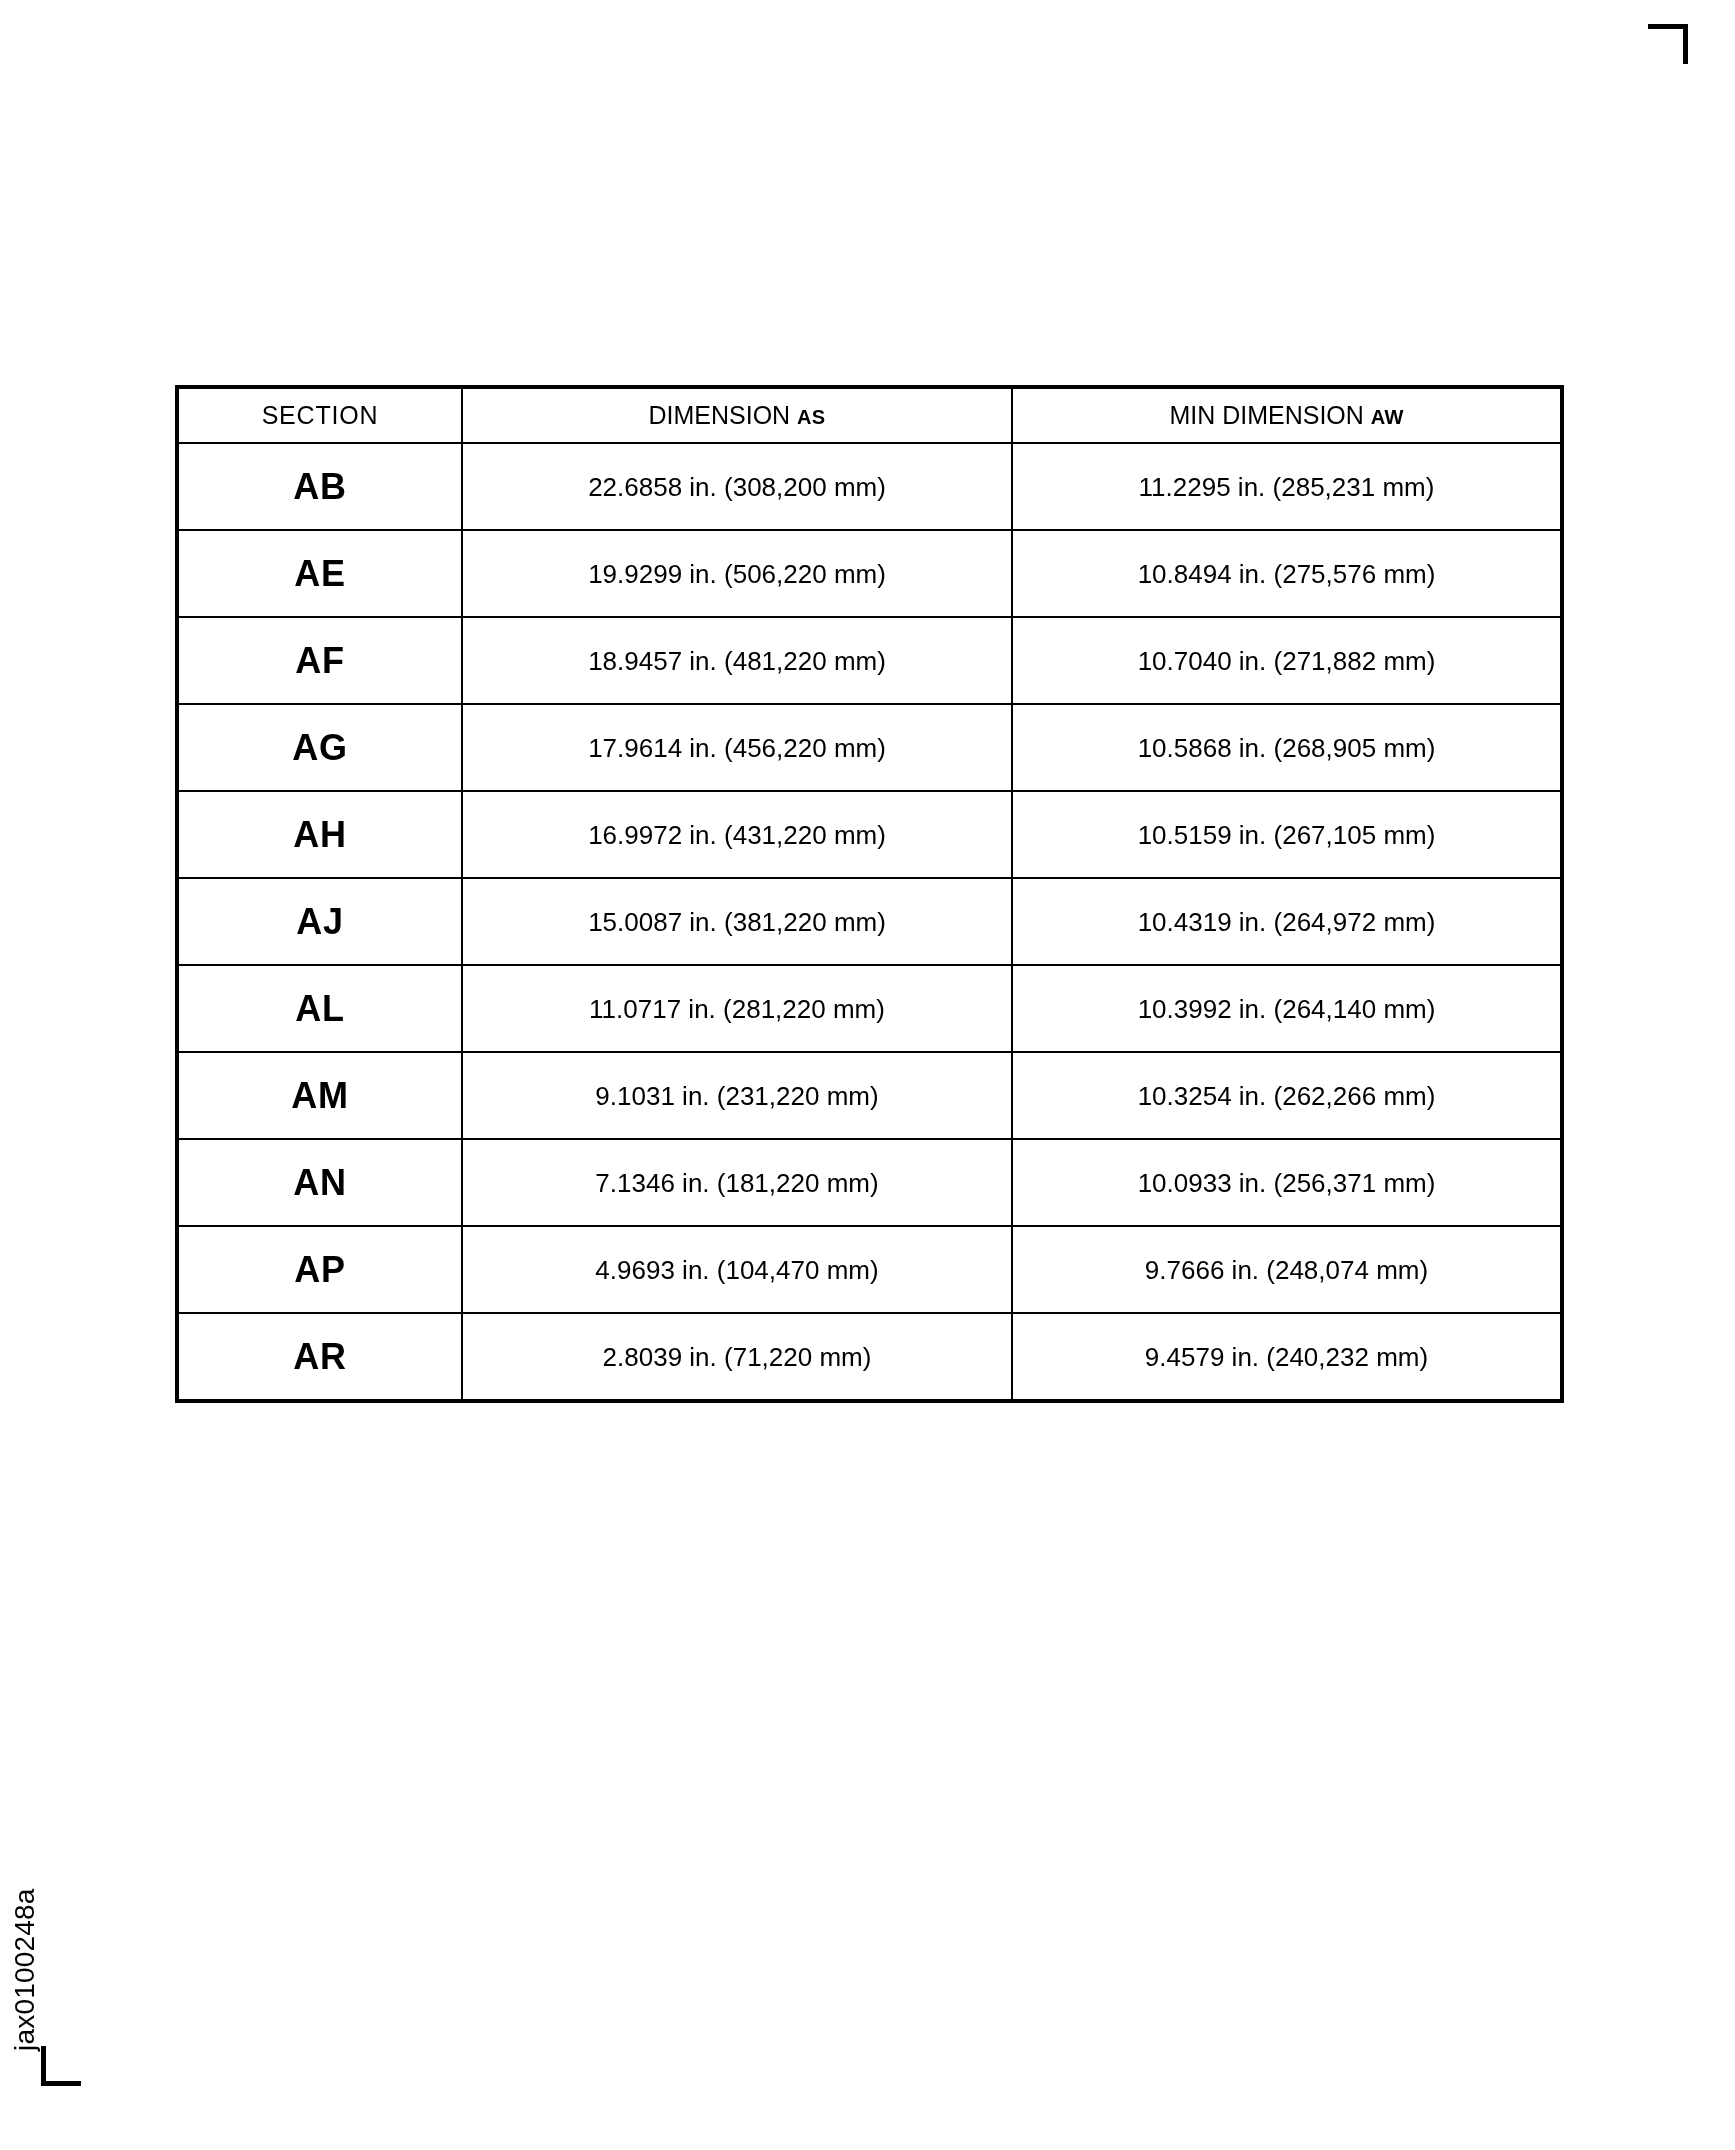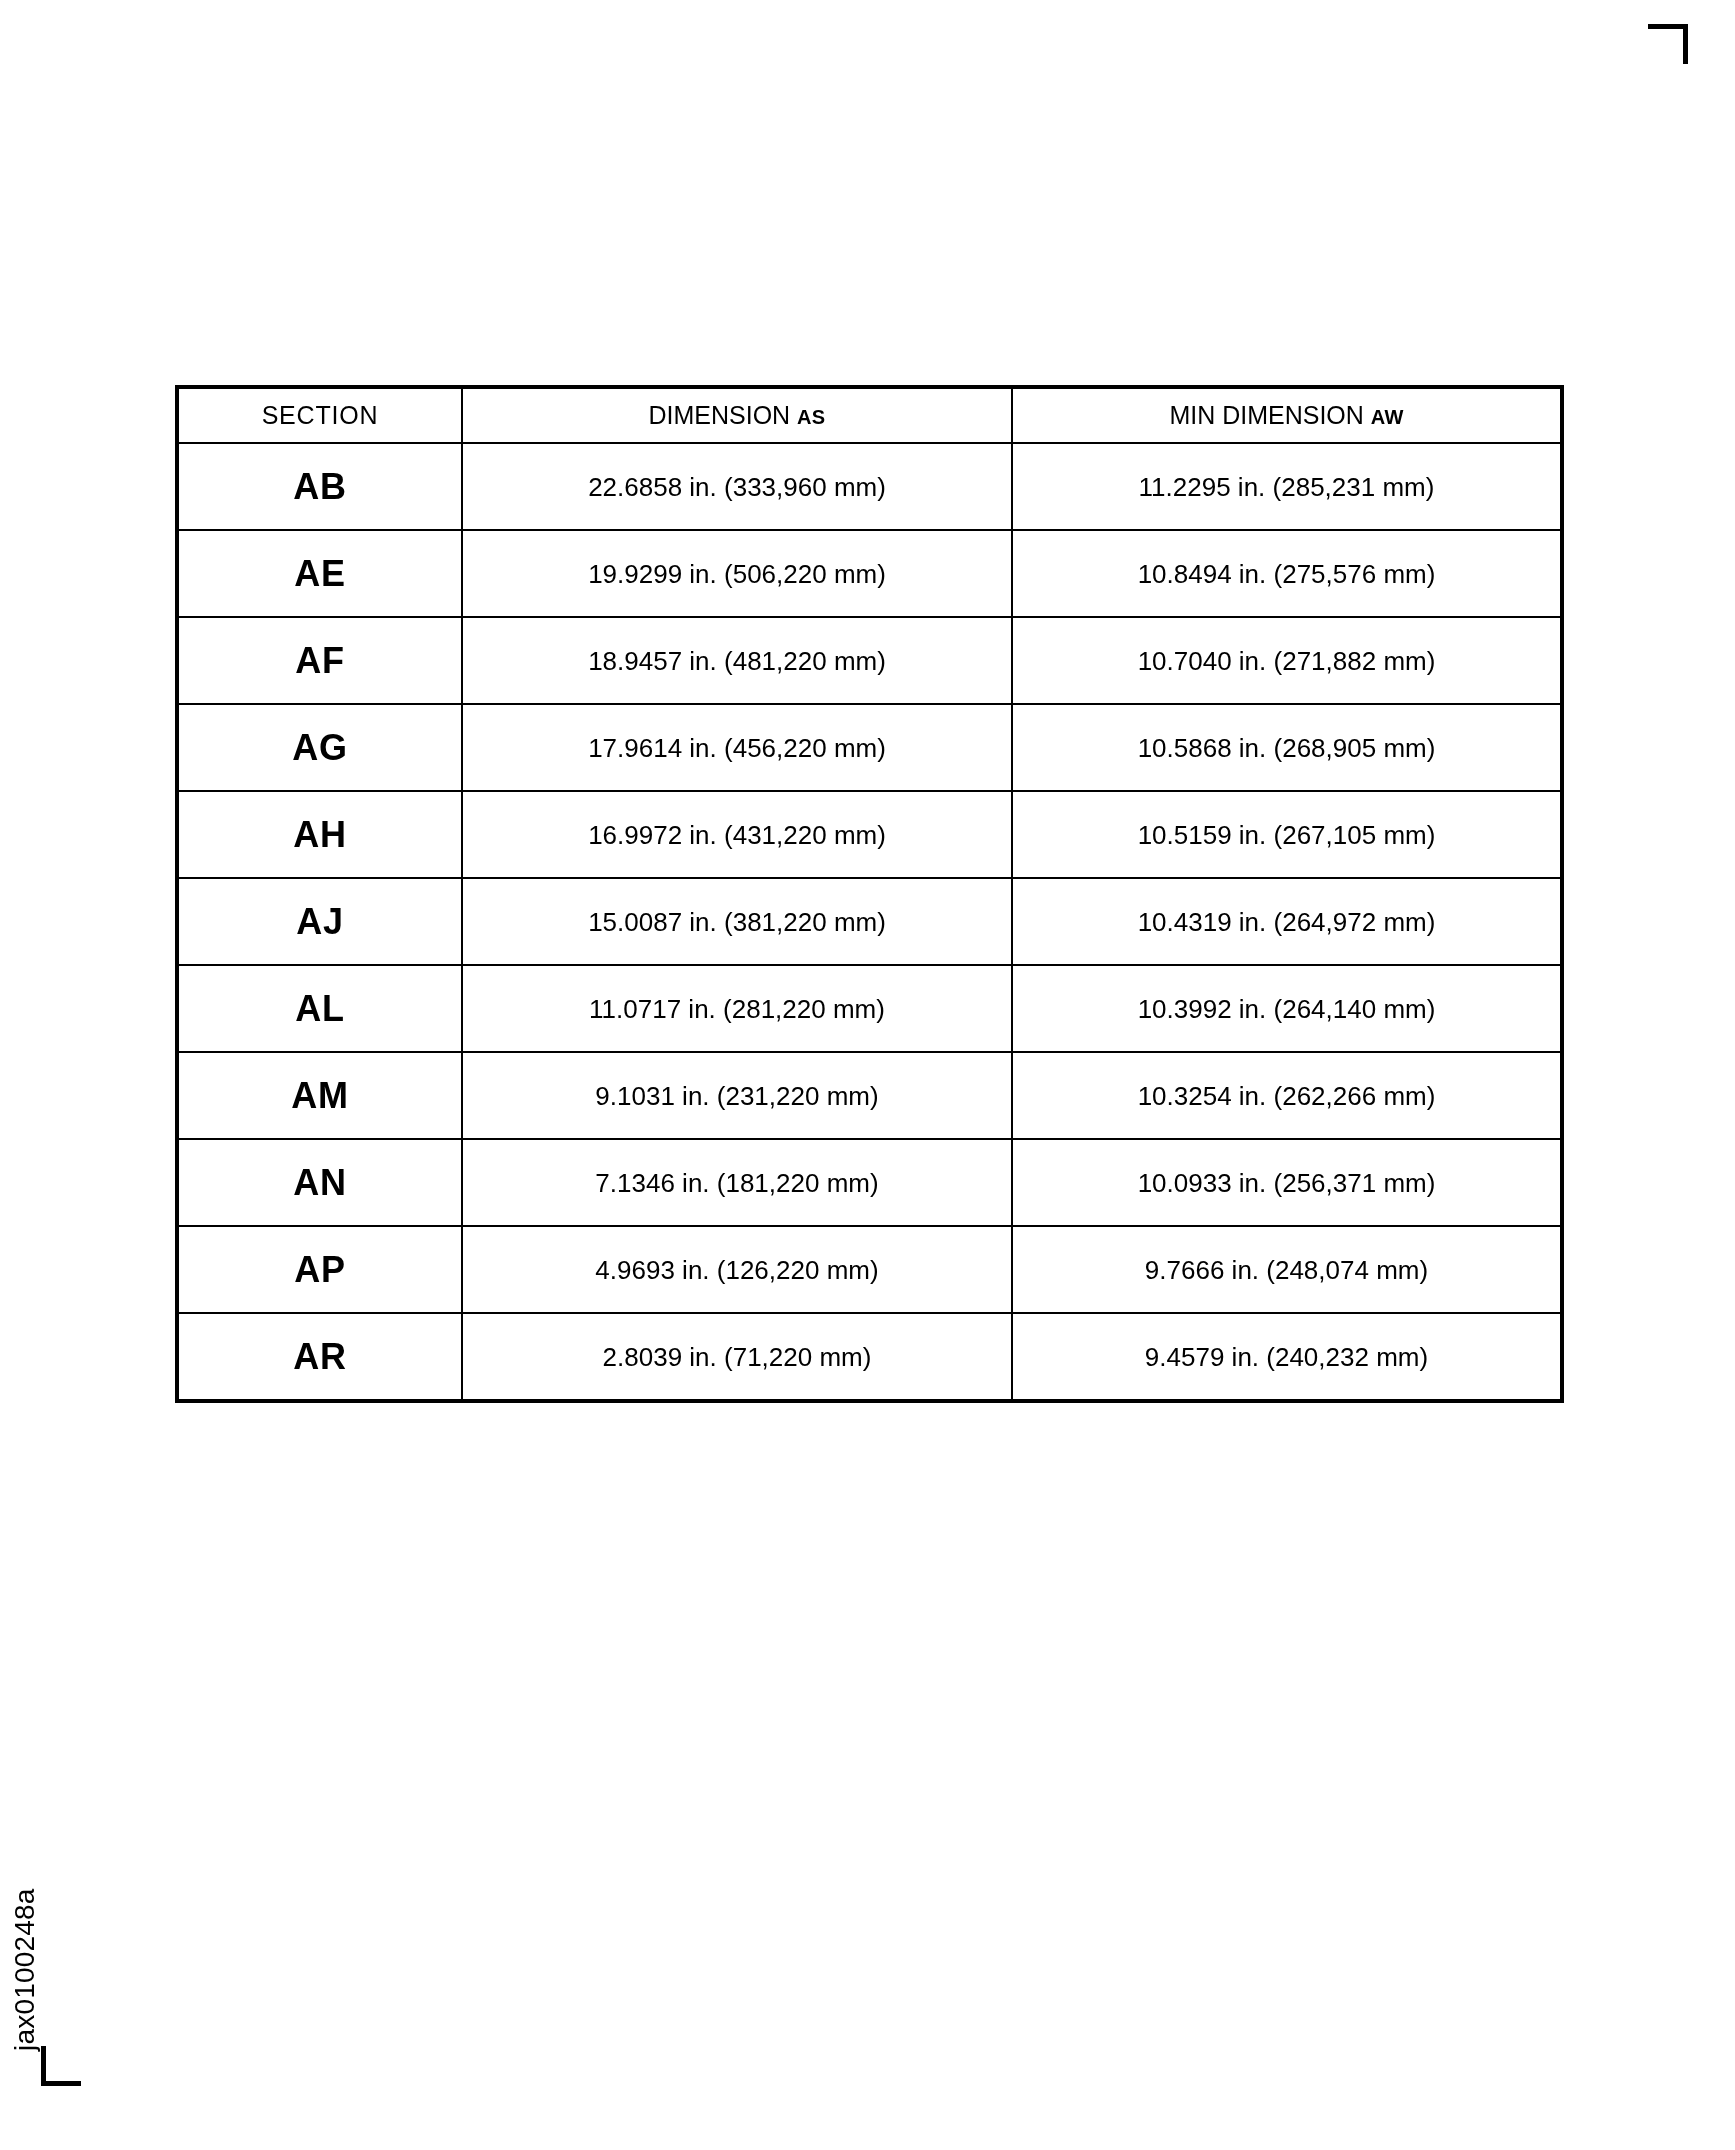--- a/index.html
+++ b/index.html
@@ -165,21 +165,21 @@
           <span class="hdr"><span>DIMENSION </span><span class="hdr-tag">AS</span></span>
         </th>
         <th>
           <span class="hdr"><span>MIN DIMENSION </span><span class="hdr-tag">AW</span></span>
         </th>
       </tr>
     </thead>
     <tbody id="table-body">
         <tr>
           <td><span class="sec-label">AB</span></td>
-          <td><span class="val">22.6858 in. (333,960 mm)</span></td>
+          <td><span class="val">22.6858 in. (308,200 mm)</span></td>
           <td><span class="val">11.2295 in. (285,231 mm)</span></td>
         </tr>
         <tr>
           <td><span class="sec-label">AE</span></td>
           <td><span class="val">19.9299 in. (506,220 mm)</span></td>
           <td><span class="val">10.8494 in. (275,576 mm)</span></td>
         </tr>
         <tr>
           <td><span class="sec-label">AF</span></td>
           <td><span class="val">18.9457 in. (481,220 mm)</span></td>
@@ -210,21 +210,21 @@
           <td><span class="val">9.1031 in. (231,220 mm)</span></td>
           <td><span class="val">10.3254 in. (262,266 mm)</span></td>
         </tr>
         <tr>
           <td><span class="sec-label">AN</span></td>
           <td><span class="val">7.1346 in. (181,220 mm)</span></td>
           <td><span class="val">10.0933 in. (256,371 mm)</span></td>
         </tr>
         <tr>
           <td><span class="sec-label">AP</span></td>
-          <td><span class="val">4.9693 in. (126,220 mm)</span></td>
+          <td><span class="val">4.9693 in. (104,470 mm)</span></td>
           <td><span class="val">9.7666 in. (248,074 mm)</span></td>
         </tr>
         <tr>
           <td><span class="sec-label">AR</span></td>
           <td><span class="val">2.8039 in. (71,220 mm)</span></td>
           <td><span class="val">9.4579 in. (240,232 mm)</span></td>
         </tr>
       </tbody>
   </table>
 </div>

